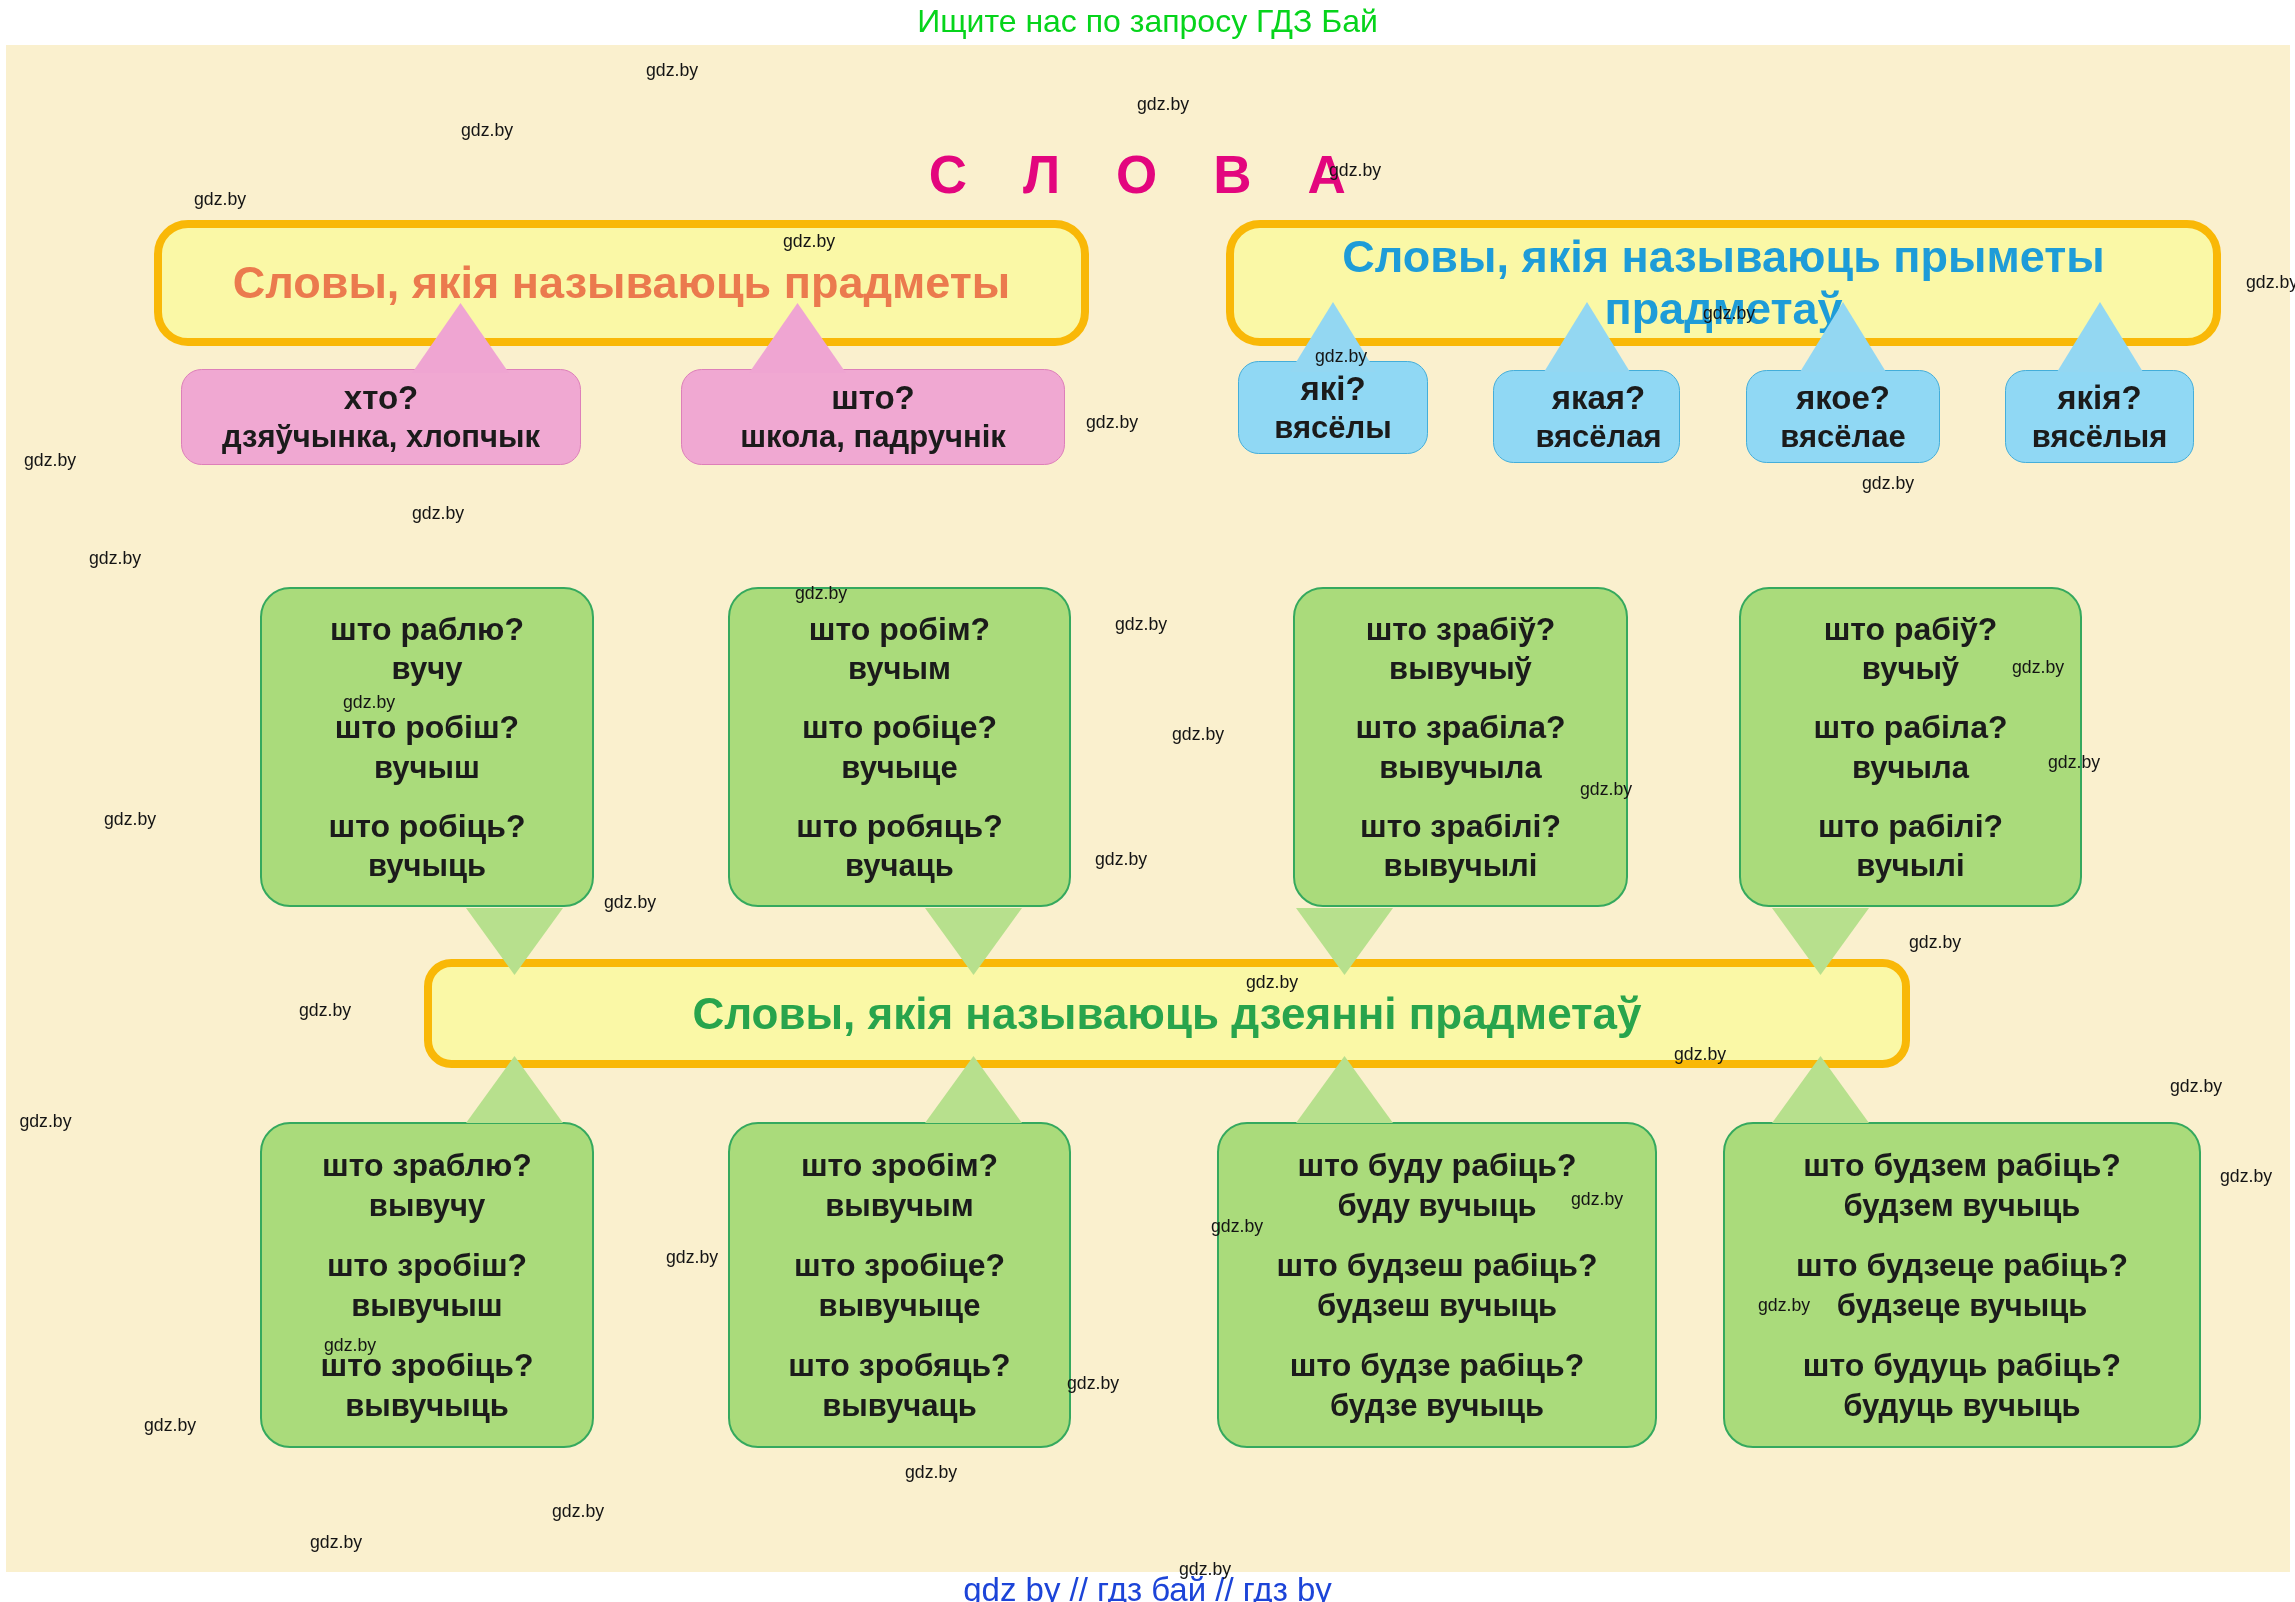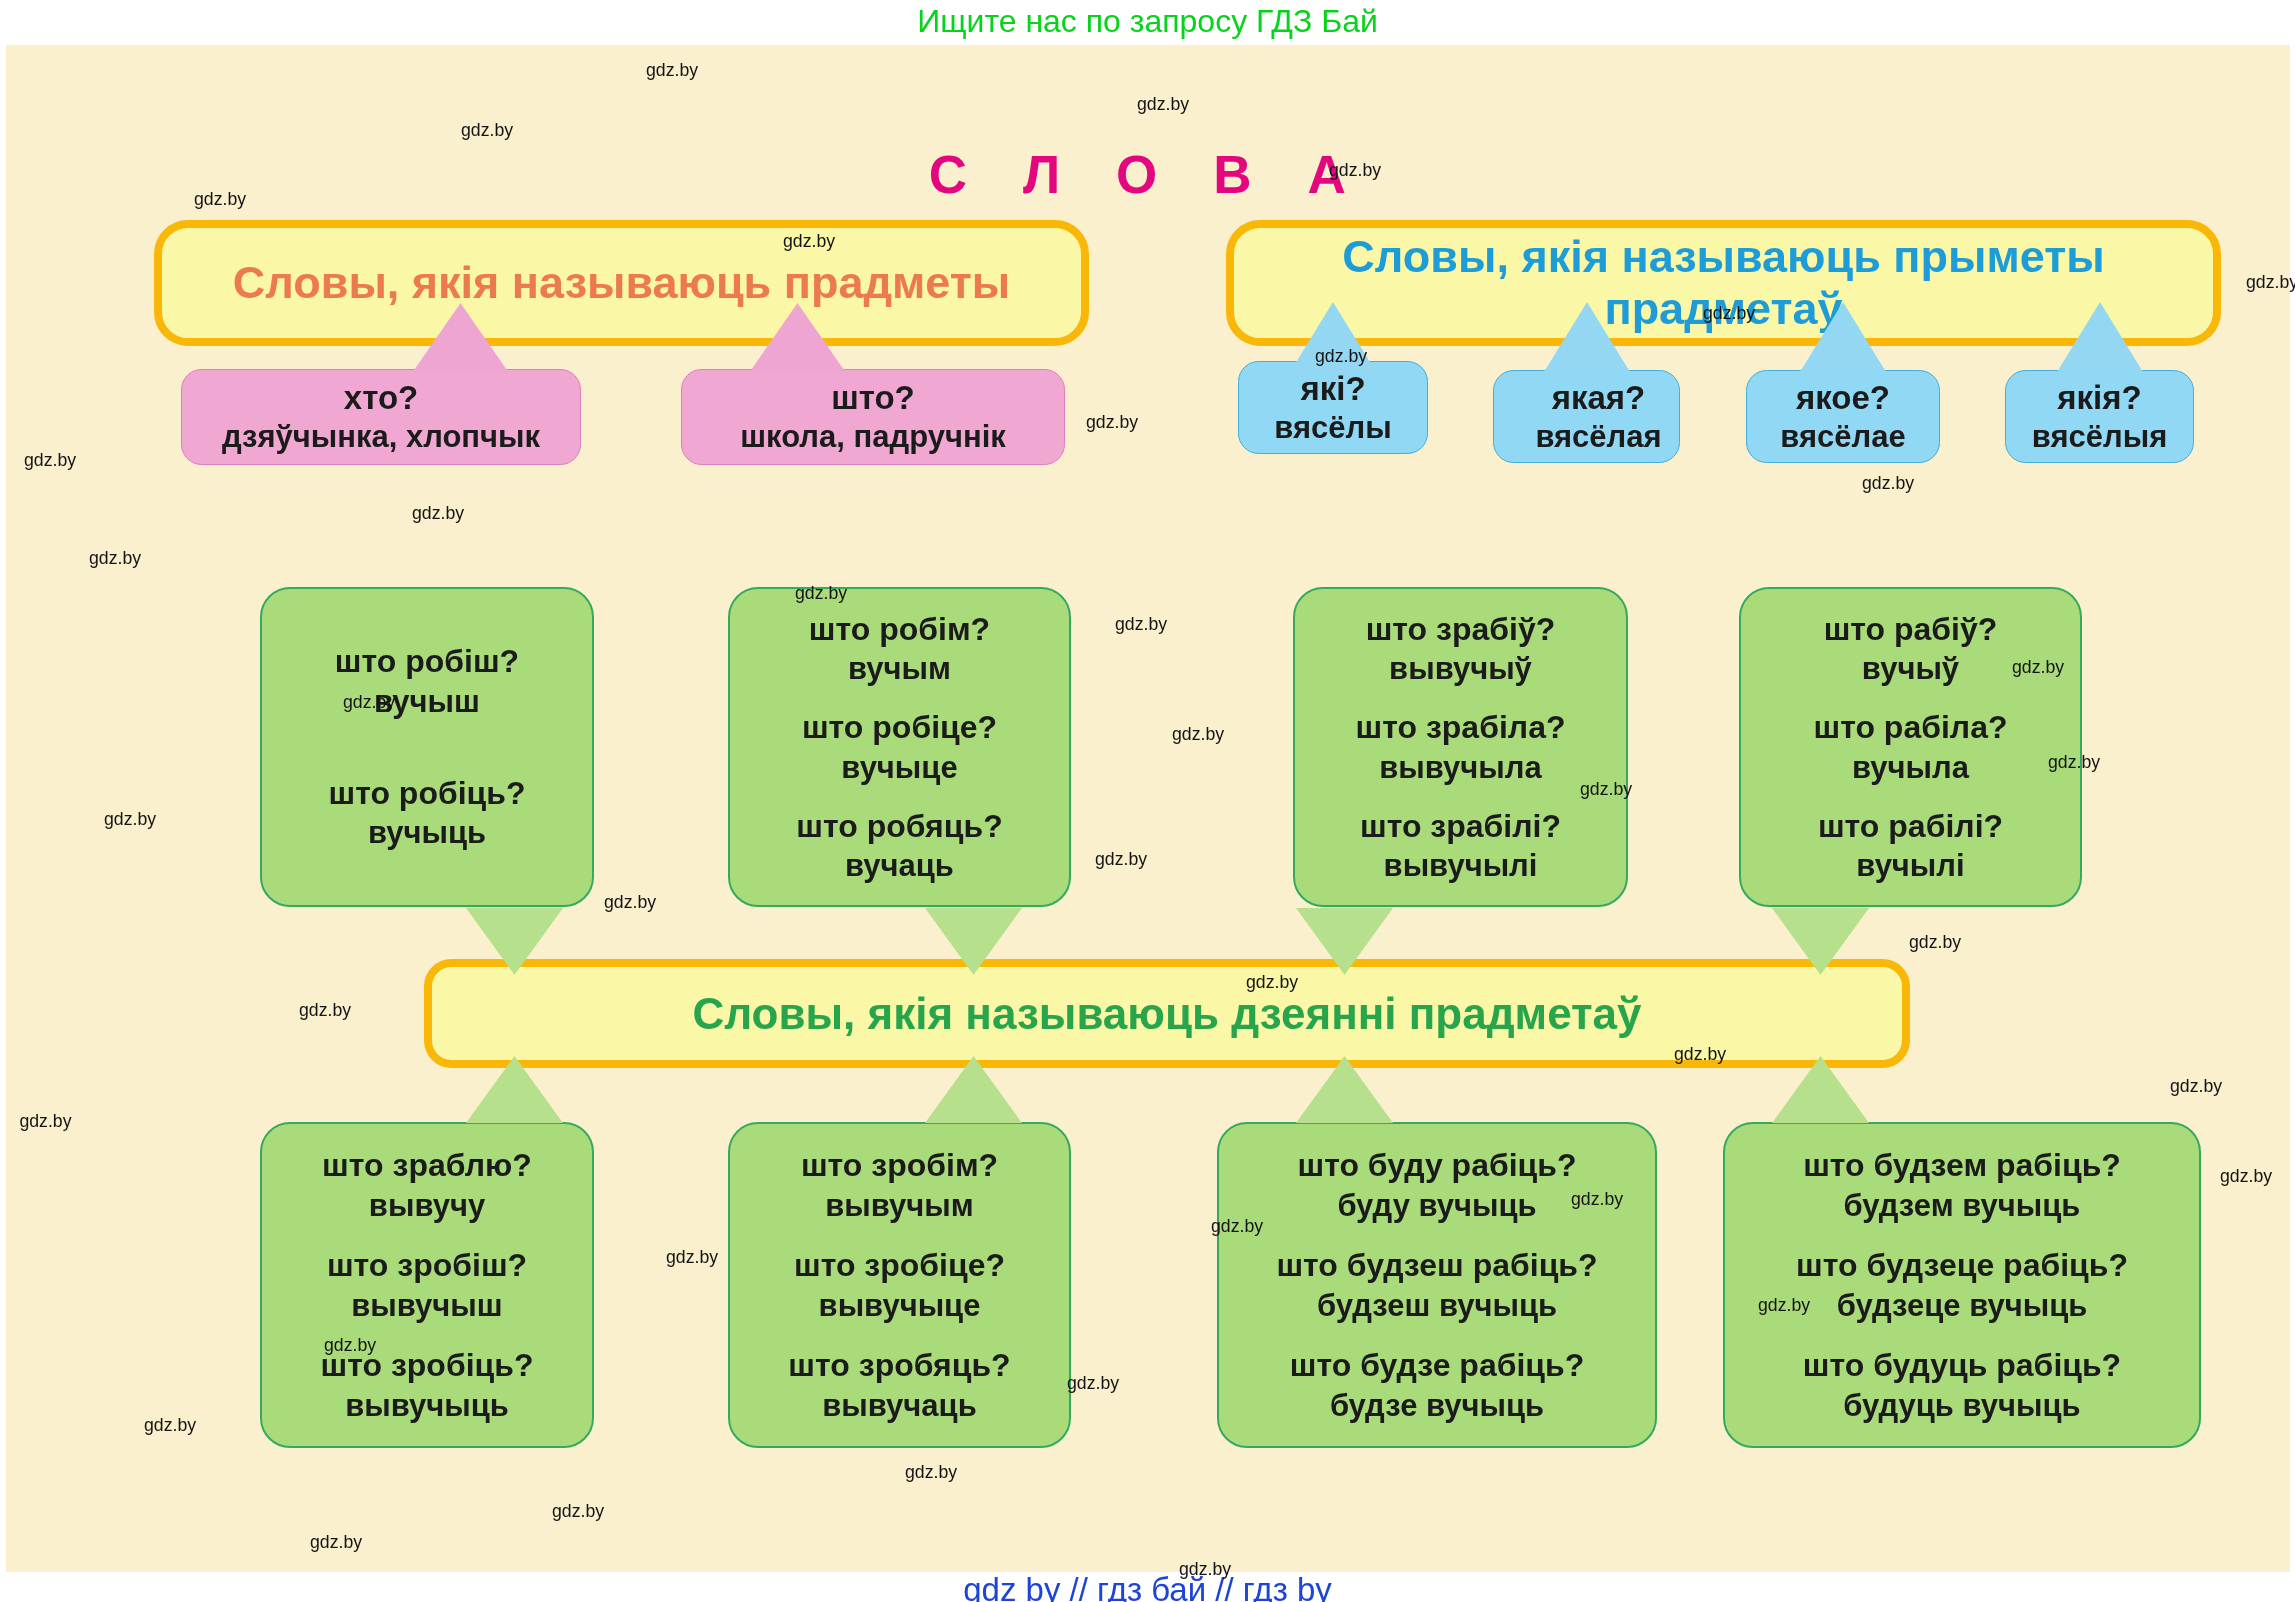--- a/index.html
+++ b/index.html
@@ -102,20 +102,24 @@
 <div class="card blue" style="left:1746px;top:370px;width:194px;height:93px;">
   <div class="q">якое?</div>
   <div class="a">вясёлае</div>
 </div>
 <div class="card blue" style="left:2005px;top:370px;width:189px;height:93px;">
   <div class="q">якія?</div>
   <div class="a">вясёлыя</div>
 </div>
 
 <div class="card green" style="left:260px;top:587px;width:334px;height:320px;">
+  <div class="vpair">
+      <div class="q">што раблю?</div>
+      <div class="a">вучу</div>
+    </div>
   <div class="vpair">
       <div class="q">што робіш?</div>
       <div class="a">вучыш</div>
     </div>
   <div class="vpair">
       <div class="q">што робіць?</div>
       <div class="a">вучыць</div>
     </div>
 </div>
 <div class="card green" style="left:728px;top:587px;width:343px;height:320px;">

